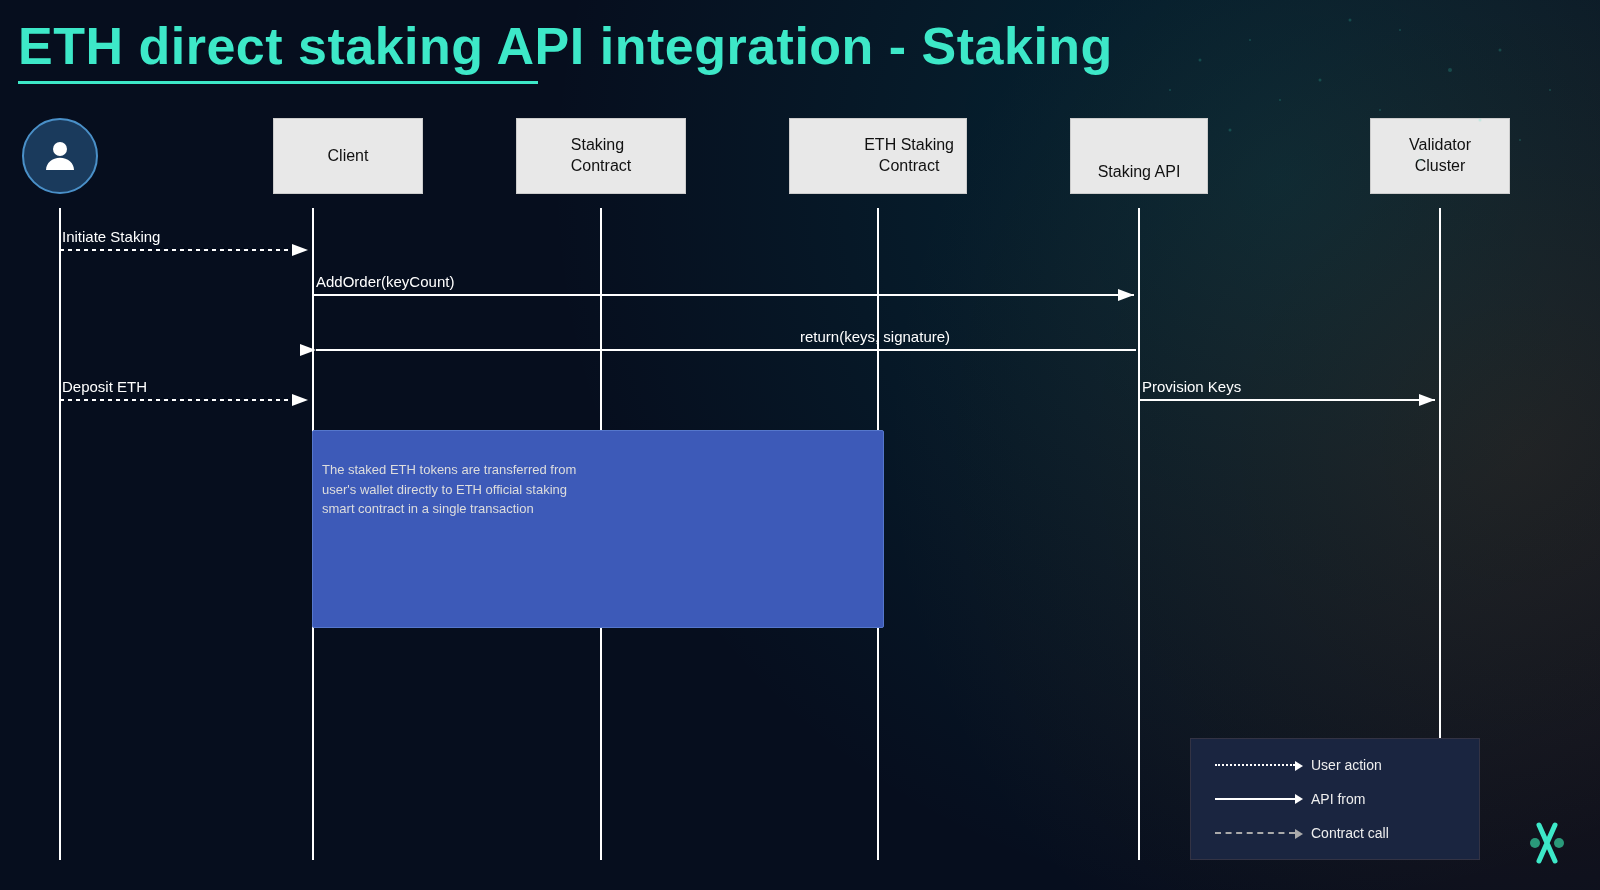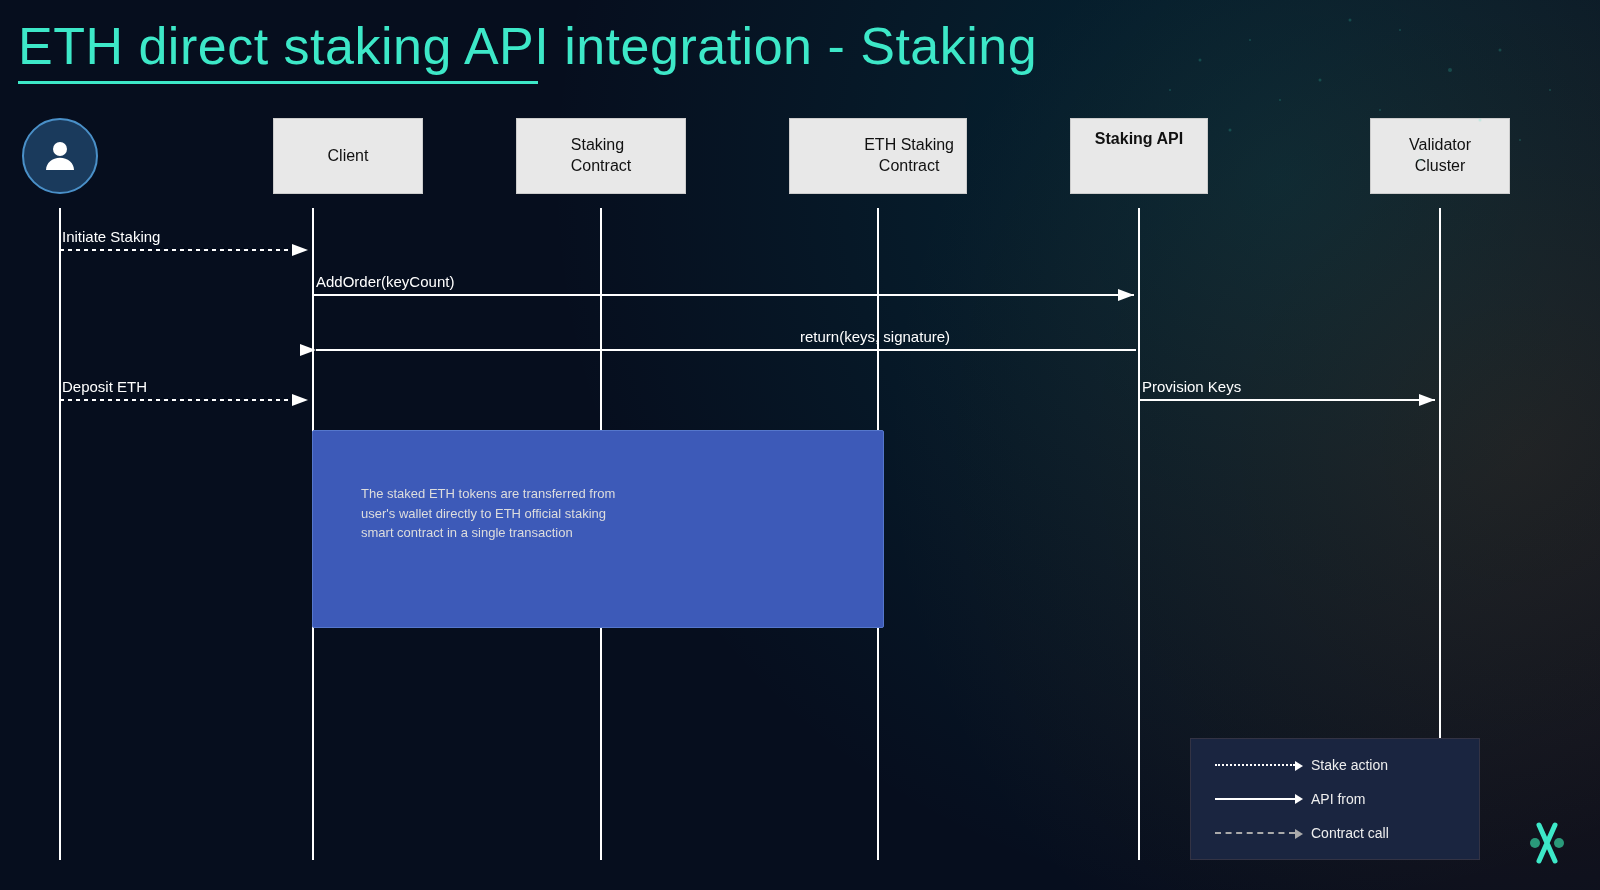--- a/index.html
+++ b/index.html
@@ -21,21 +21,21 @@
         radial-gradient(circle at 80% 20%, rgba(0,180,180,0.15) 0%, transparent 50%),
         radial-gradient(circle at 95% 50%, rgba(200,80,0,0.15) 0%, transparent 40%);
       pointer-events: none;
     }
 
     .title {
       position: absolute;
       top: 18px;
       left: 18px;
       font-size: 52px;
-      font-weight: 400;
+      font-weight: 700;
       color: #3de8c8;
       letter-spacing: 0.5px;
       line-height: 1.1;
     }
     .title::after {
       content: '';
       display: block;
       width: 520px;
       height: 3px;
       background: #3de8c8;
@@ -155,21 +155,21 @@
 
 <div class="actor-box" style="left:238px; top:118px; width:150px; height:76px; display:flex; align-items:center; justify-content:center;margin-left:35px;">
   <span>Client</span>
 </div>
 <div class="actor-box" style="left:516px; top:118px; width:170px; height:76px; display:flex; align-items:center; justify-content:center; text-align:left;">
   <span>Staking<br>Contract</span>
 </div>
 <div class="actor-box" style="left:789px; top:118px; width:178px; height:76px; display:flex; align-items:center; justify-content:flex-end; text-align:center;">
   <span>ETH Staking<br>Contract</span>
 </div>
-<div class="actor-box" style="left:1070px; top:118px; width:138px; height:76px; display:flex; align-items:flex-start; justify-content:center; text-align:center;font-weight:bold;">
+<div class="actor-box" style="left:1070px; top:118px; width:138px; height:76px; display:flex; align-items:flex-end; justify-content:center; text-align:center;">
   <span>Staking API</span>
 </div>
 <div class="actor-box" style="left:1370px; top:118px; width:140px; height:76px; display:flex; align-items:center; justify-content:center; text-align:center;">
   <span>Validator<br>Cluster</span>
 </div>
 
 <div class="lifeline" style="left:59px;"></div>
 <div class="lifeline" style="left:312px;"></div>
 <div class="lifeline" style="left:600px;"></div>
 <div class="lifeline" style="left:877px;"></div>
@@ -207,34 +207,34 @@
   <line x1="602" y1="465" x2="873" y2="465" stroke="#aaaaaa" stroke-width="2" stroke-dasharray="8,4,2,4" marker-end="url(#arrowRightDash)"></line>
   <text x="488" y="454" fill="#ffffff" font-size="15">Stake(key, signature)</text>
 
   <line x1="602" y1="535" x2="873" y2="535" stroke="#aaaaaa" stroke-width="2" stroke-dasharray="8,4,2,4" marker-end="url(#arrowRightDash)"></line>
   <text x="604" y="524" fill="#ffffff" font-size="15">Stake(key, signature)</text>
 </svg>
 
 <div class="activation-box" style="left:312px; top:430px; width:572px; height:198px;">
 </div>
 
-<div class="activation-note" style="left:322px; top:484px; width:260px;margin-left:39px;">
+<div class="activation-note" style="left:322px; top:460px; width:260px;">
   <span>The staked ETH tokens are
 transferred from user's wallet
 directly to ETH official staking
 smart contract in a single
 transaction</span>
 </div>
 
 <div class="legend-box">
   <div class="legend-item">
     <div class="legend-line legend-dotted" style="position:relative;">
       <span style="position:absolute;right:-8px;top:50%;transform:translateY(-50%);border-left:8px solid #fff;border-top:5px solid transparent;border-bottom:5px solid transparent;"></span>
     </div>
-    <span>Stake action</span>
+    <span>User action</span>
   </div>
   <div class="legend-item">
     <div class="legend-line legend-solid" style="position:relative;">
       <span style="position:absolute;right:-8px;top:50%;transform:translateY(-50%);border-left:8px solid #fff;border-top:5px solid transparent;border-bottom:5px solid transparent;"></span>
     </div>
     <span>API from</span>
   </div>
   <div class="legend-item">
     <div class="legend-line legend-dashdot" style="position:relative;">
       <span style="position:absolute;right:-8px;top:50%;transform:translateY(-50%);border-left:8px solid #aaa;border-top:5px solid transparent;border-bottom:5px solid transparent;"></span>

